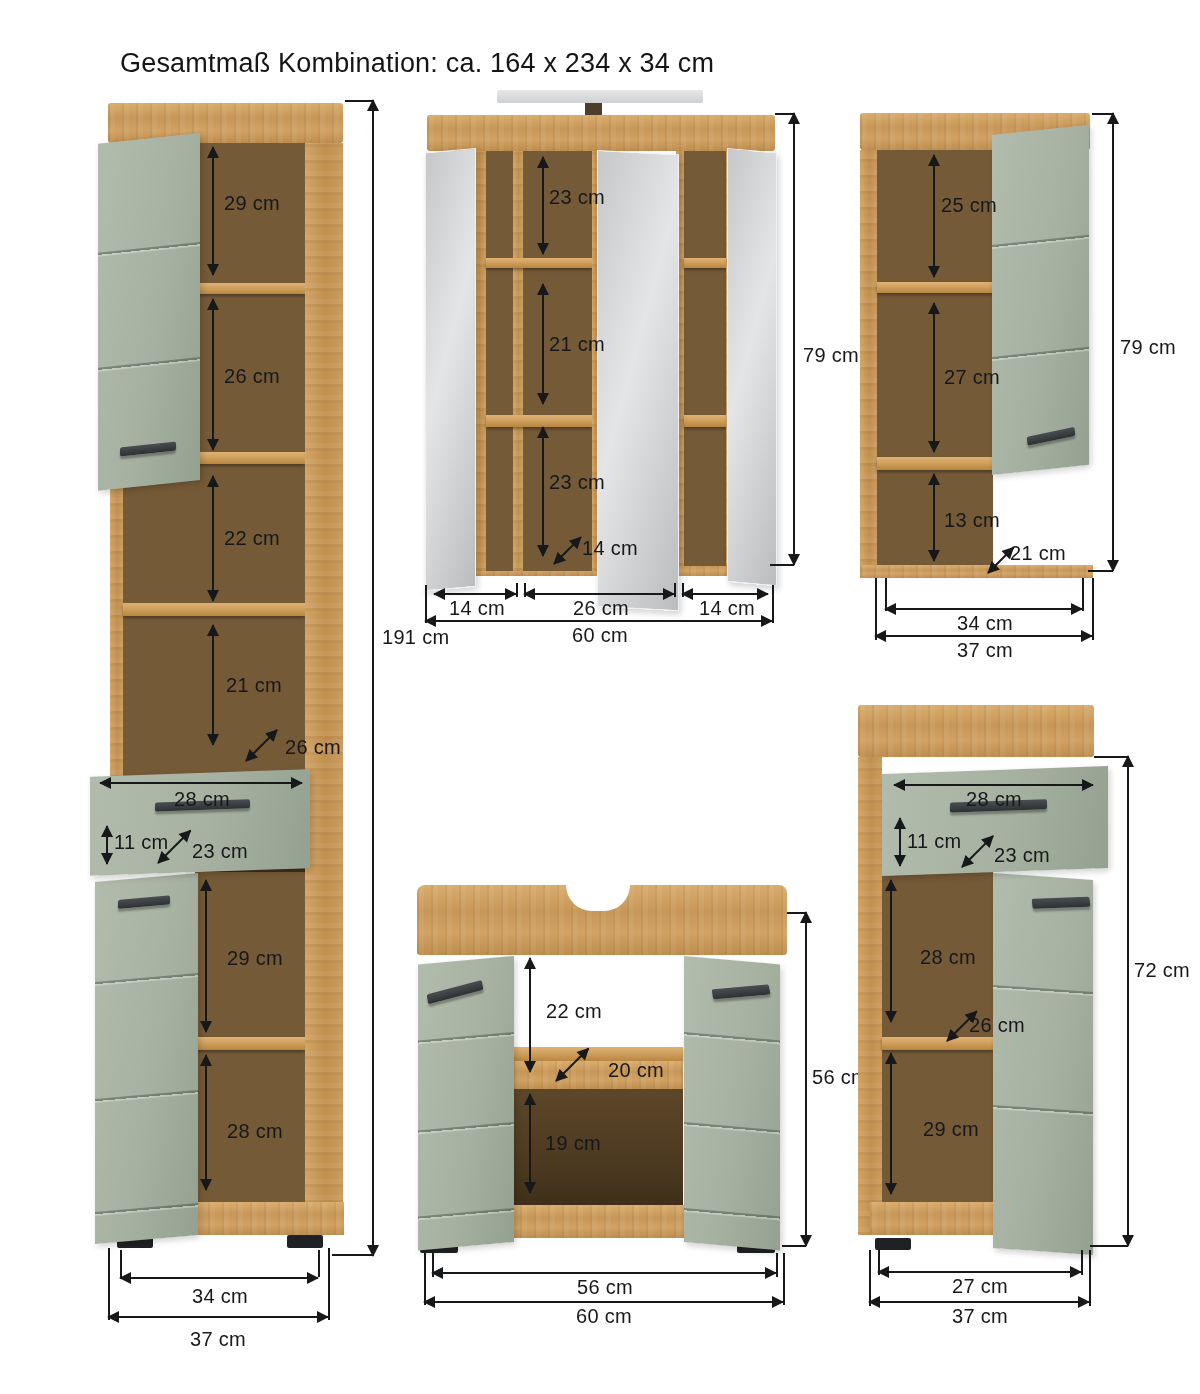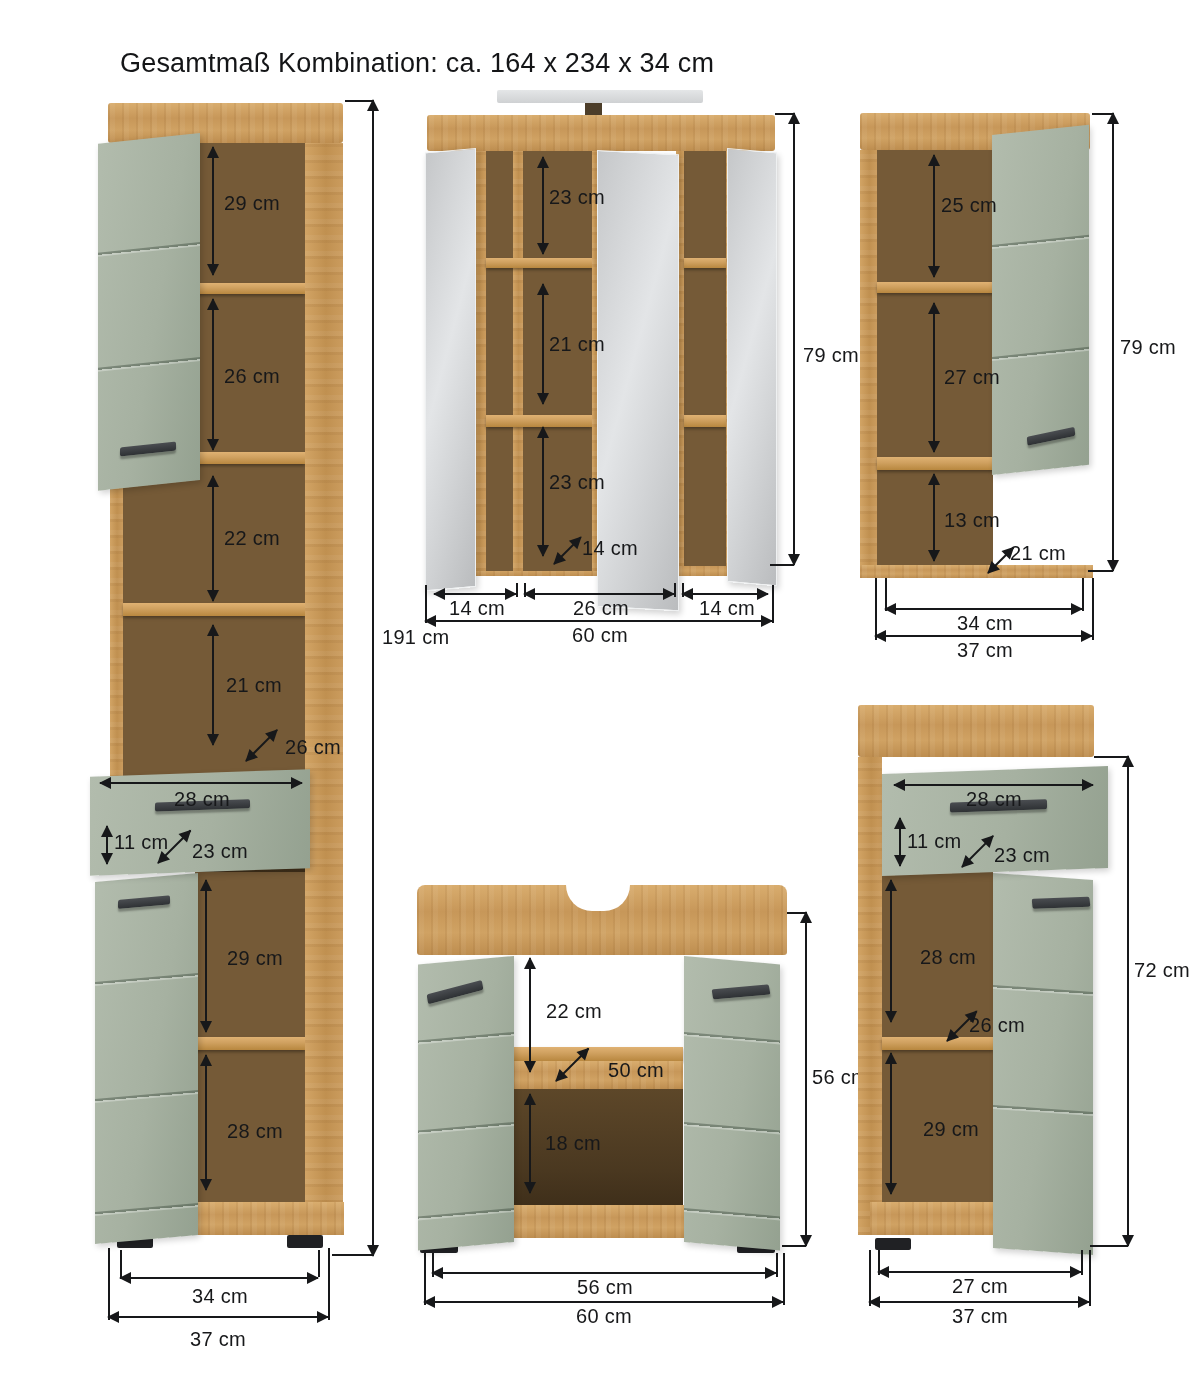--- a/index.html
+++ b/index.html
@@ -218,23 +218,23 @@
     <div class="sage" style="left:684px;top:956px;width:96px;height:286px;transform:skewY(5deg);transform-origin:0 0">
       <div class="gv" style="top:76px"></div>
       <div class="gv" style="top:166px"></div>
       <div class="gv" style="top:252px"></div>
       <div class="handle" style="left:28px;top:26px;width:58px;height:10px;transform:rotate(-10deg)"></div>
     </div>
 
     <div class="va" style="left:529px;top:958px;height:114px"></div>
     <span class="lbl" style="left:546px;top:1000px">22 cm</span>
     <div class="ha diag" style="left:556px;top:1080px;width:46px"></div>
-    <span class="lbl" style="left:608px;top:1059px">50 cm</span>
+    <span class="lbl" style="left:608px;top:1059px">20 cm</span>
     <div class="va" style="left:529px;top:1094px;height:99px"></div>
-    <span class="lbl" style="left:545px;top:1132px">18 cm</span>
+    <span class="lbl" style="left:545px;top:1132px">19 cm</span>
     <div class="dl" style="left:424px;top:1253px;width:2px;height:52px"></div>
     <div class="dl" style="left:783px;top:1253px;width:2px;height:52px"></div>
     <div class="dl" style="left:432px;top:1253px;width:2px;height:24px"></div>
     <div class="dl" style="left:776px;top:1253px;width:2px;height:24px"></div>
     <div class="ha" style="left:432px;top:1272px;width:344px"></div>
     <span class="lbl" style="left:577px;top:1276px">56 cm</span>
     <div class="ha" style="left:424px;top:1301px;width:359px"></div>
     <span class="lbl" style="left:576px;top:1305px">60 cm</span>
     <div class="dl" style="left:787px;top:912px;width:19px;height:2px"></div>
     <div class="dl" style="left:782px;top:1245px;width:24px;height:2px"></div>

